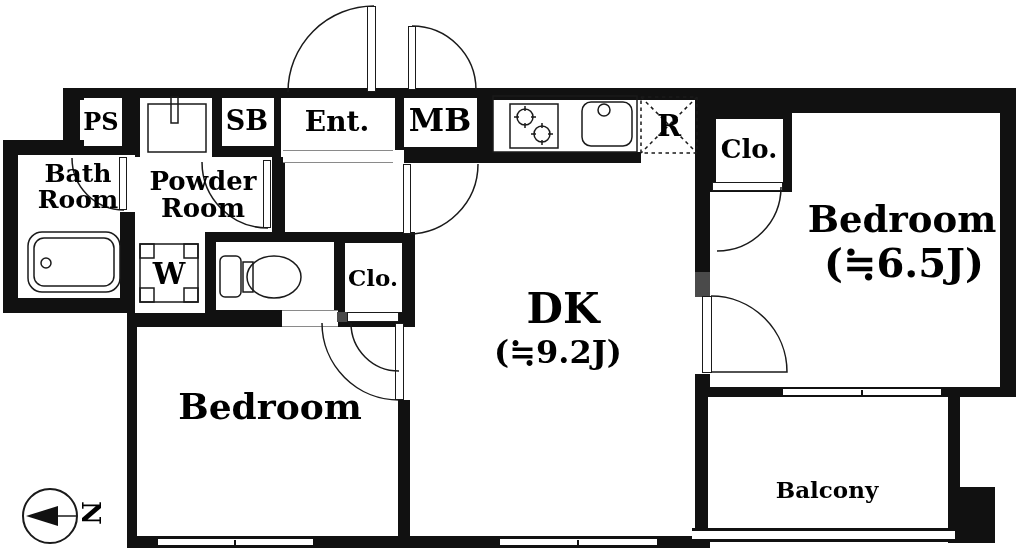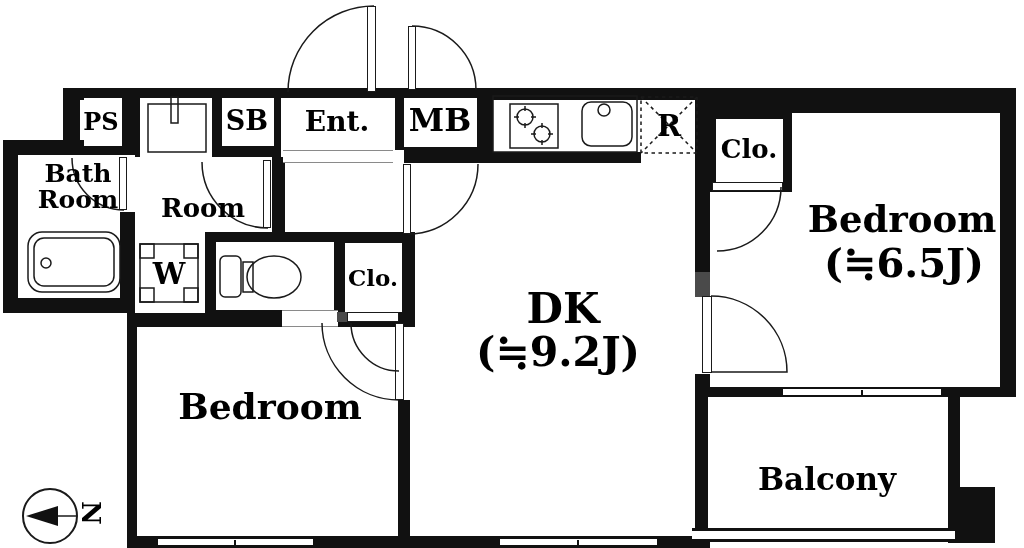--- a/index.html
+++ b/index.html
@@ -155,25 +155,26 @@
     </g>
   </svg>
 
   <div class="lbl" style="left:101px;top:122px;font-size:24px">PS</div>
   <div class="lbl" style="left:247px;top:121px;font-size:27px">SB</div>
   <div class="lbl" style="left:337px;top:122px;font-size:28px">Ent.</div>
   <div class="lbl" style="left:440px;top:121px;font-size:32px">MB</div>
   <div class="lbl" style="left:669px;top:126px;font-size:29px">R</div>
   <div class="lbl" style="left:78px;top:174px;font-size:25px">Bath</div>
   <div class="lbl" style="left:78px;top:200px;font-size:25px">Room</div>
+  <div class="lbl" style="left:203px;top:182px;font-size:26px">Powder</div>
   <div class="lbl" style="left:203px;top:209px;font-size:26px">Room</div>
   <div class="lbl" style="left:169px;top:274px;font-size:29px">W</div>
   <div class="lbl" style="left:373px;top:278px;font-size:23px">Clo.</div>
   <div class="lbl" style="left:749px;top:150px;font-size:26px">Clo.</div>
   <div class="lbl" style="left:563px;top:309px;font-size:42px">DK</div>
-  <div class="lbl" style="left:558px;top:353px;font-size:41px">(≒9.2J)</div>
+  <div class="lbl" style="left:558px;top:353px;font-size:32px">(≒9.2J)</div>
   <div class="lbl" style="left:270px;top:407px;font-size:36px">Bedroom</div>
   <div class="lbl" style="left:902px;top:219px;font-size:37px">Bedroom</div>
   <div class="lbl" style="left:904px;top:263px;font-size:40px">(≒6.5J)</div>
-  <div class="lbl" style="left:827px;top:479px;font-size:31px">Balcony</div>
+  <div class="lbl" style="left:827px;top:490px;font-size:23px">Balcony</div>
   <div class="lbl" style="left:90px;top:513px;font-size:26px;transform:translate(-50%,-50%) rotate(90deg)">N</div>
 
 </div>
 
 </body></html>

